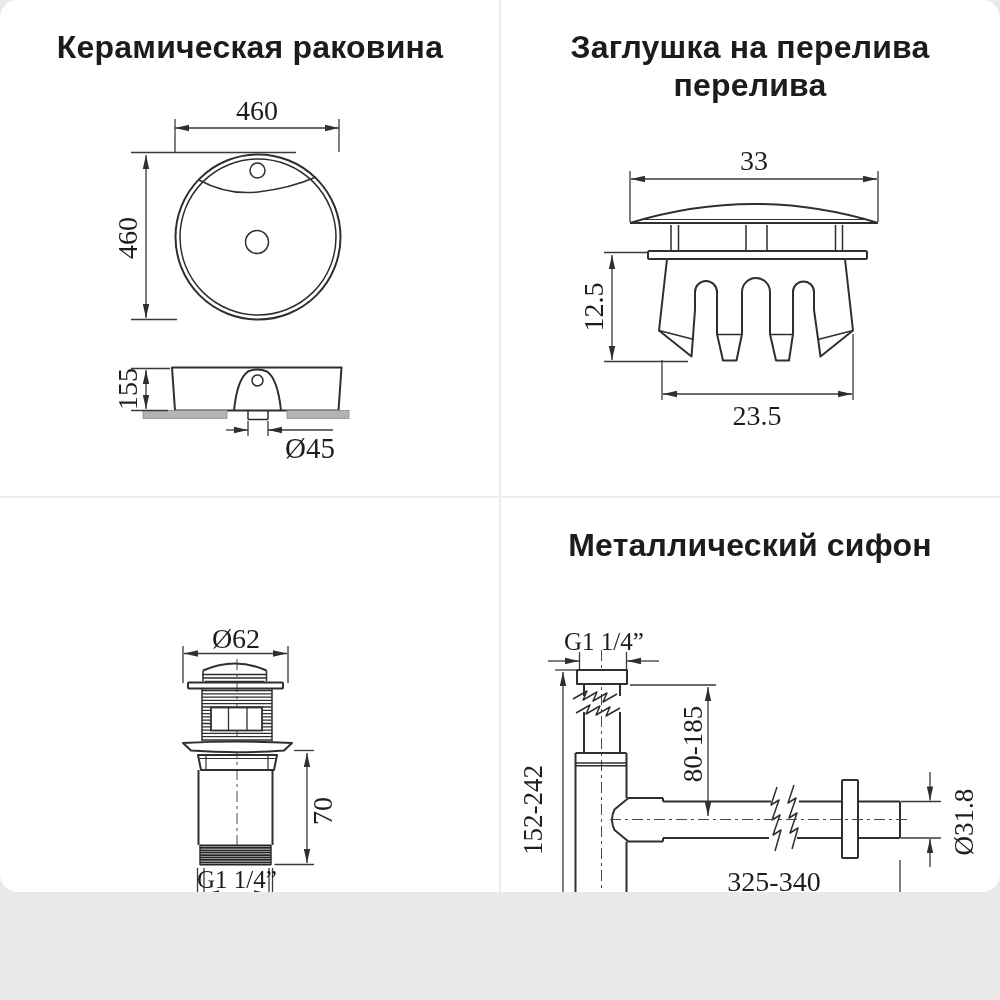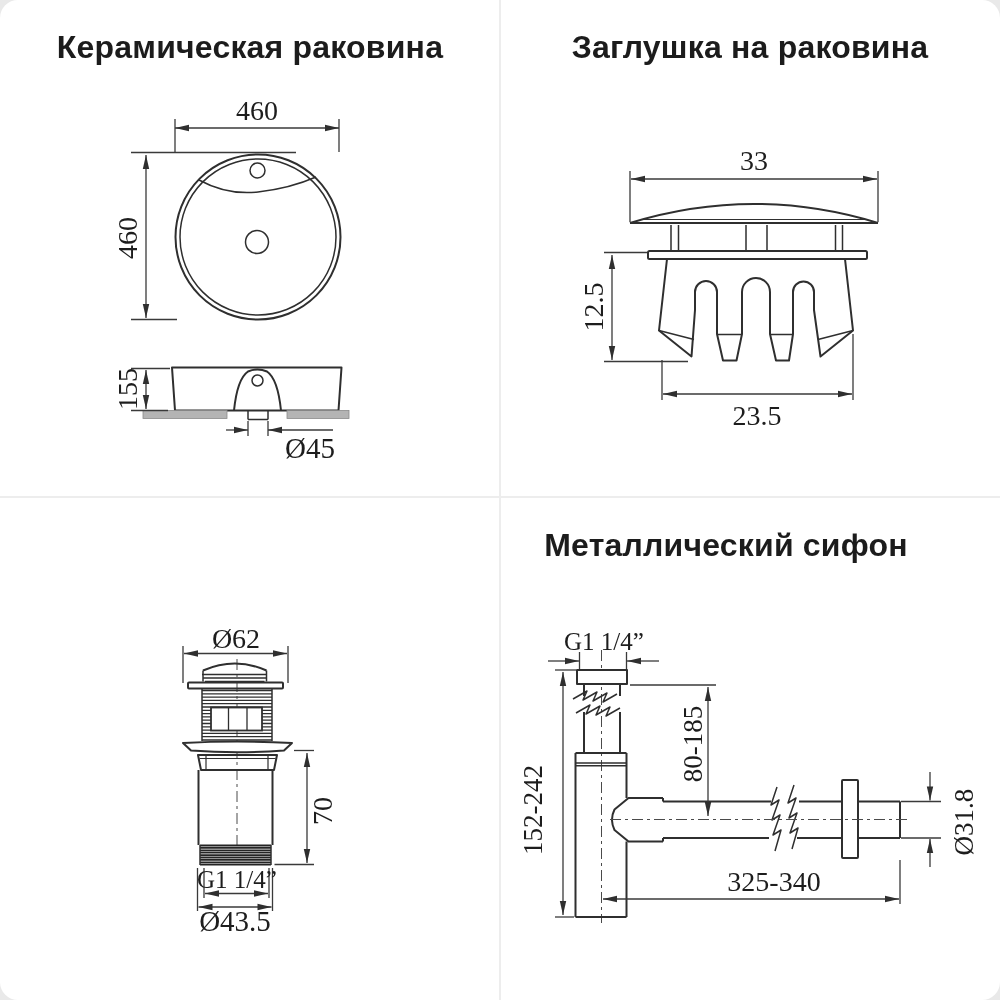--- a/index.html
+++ b/index.html
@@ -1,16 +1,16 @@
 <!DOCTYPE html>
 <html><head>
 <meta charset="utf-8">
 <style>
   html,body{margin:0;padding:0;background:#e9e9e9;}
-  .stage{position:relative;width:1000px;height:1000px;background:#e9e9e9;font-family:"Liberation Sans",sans-serif;}
+  .stage{position:relative;width:1000px;height:892px;background:#e9e9e9;font-family:"Liberation Sans",sans-serif;}
   .canvas{position:absolute;inset:0;background:#ffffff;border-radius:18px;overflow:hidden;}
   .divider-v{position:absolute;left:499px;top:0;width:2px;height:1000px;background:#ededed;}
   .divider-h{position:absolute;left:0;top:496px;width:1000px;height:2px;background:#ededed;}
   .panel-title{position:absolute;width:500px;text-align:center;font-weight:700;font-size:32px;line-height:38px;color:#1c1c1c;letter-spacing:.2px;}
   .quad{position:absolute;width:500px;height:500px;}
   .q-tl{left:0;top:0}.q-tr{left:500px;top:0}.q-bl{left:0;top:500px}.q-br{left:500px;top:500px}
   .ol{fill:none;stroke:#2f2f2f;stroke-width:2;stroke-linejoin:round;}
   .thin{fill:none;stroke:#2f2f2f;stroke-width:1.5;stroke-linejoin:round;}
   .dim{fill:none;stroke:#3a3a3a;stroke-width:1.3;}
   .cl{fill:none;stroke:#4a4a4a;stroke-width:1;stroke-dasharray:11 4 3 4;}
@@ -24,23 +24,24 @@
 <body>
 
 <div class="stage">
   <div class="canvas">
 
     <div class="divider-v"></div>
     <div class="divider-h"></div>
 
     <div class="panel-title" style="left:0;top:28px">Керамическая раковина</div>
     <div class="panel-title" style="left:500px;top:28px">
-      <div>Заглушка на раковина</div>
+      <div>Заглушка на перелива</div>
+      <div>перелива</div>
     </div>
-    <div class="panel-title" style="left:476px;top:526px">Металлический сифон</div>
+    <div class="panel-title" style="left:500px;top:526px">Металлический сифон</div>
 
     <svg class="quad q-tl" viewBox="0 0 500 500">
       <defs>
         <marker id="aTL" markerUnits="userSpaceOnUse" markerWidth="16" markerHeight="8" refX="14.5" refY="4" orient="auto-start-reverse">
           <path d="M0.5,0.8 L14.5,4 L0.5,7.2 Z" fill="#2f2f2f"></path>
         </marker>
       </defs>
 
       <g>
         <circle class="ol" cx="258" cy="237" r="82.5"></circle>

